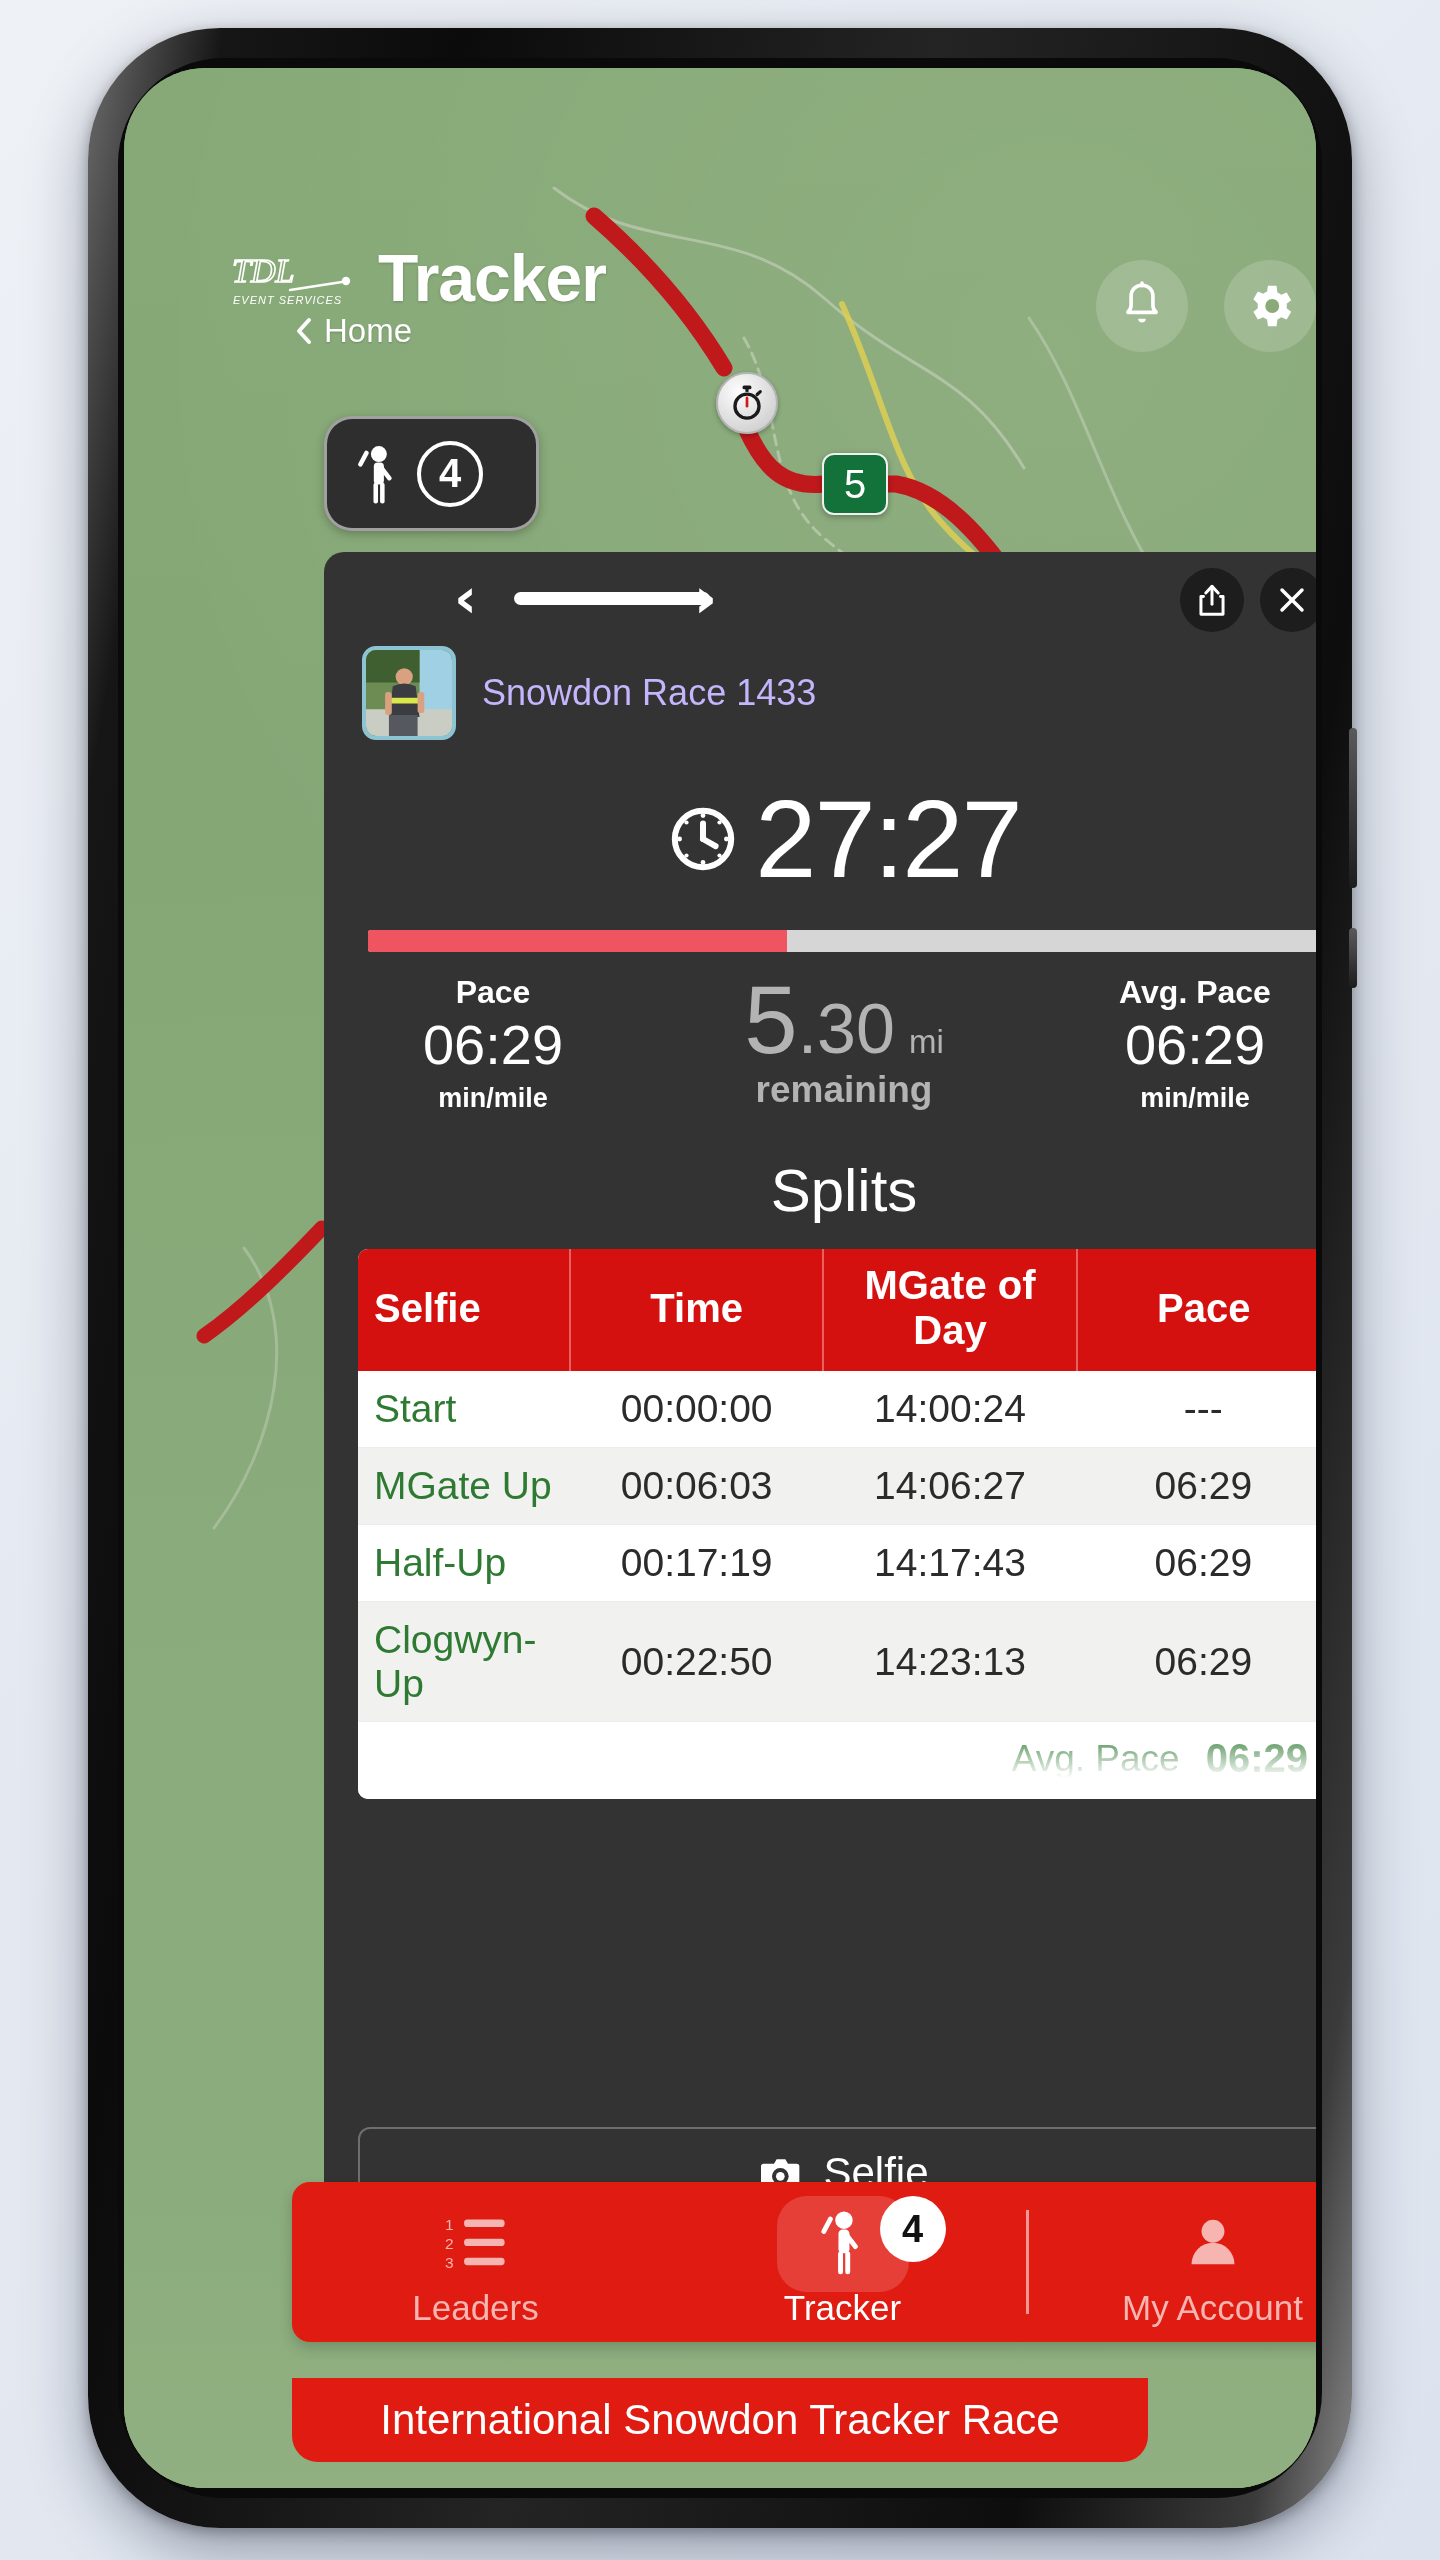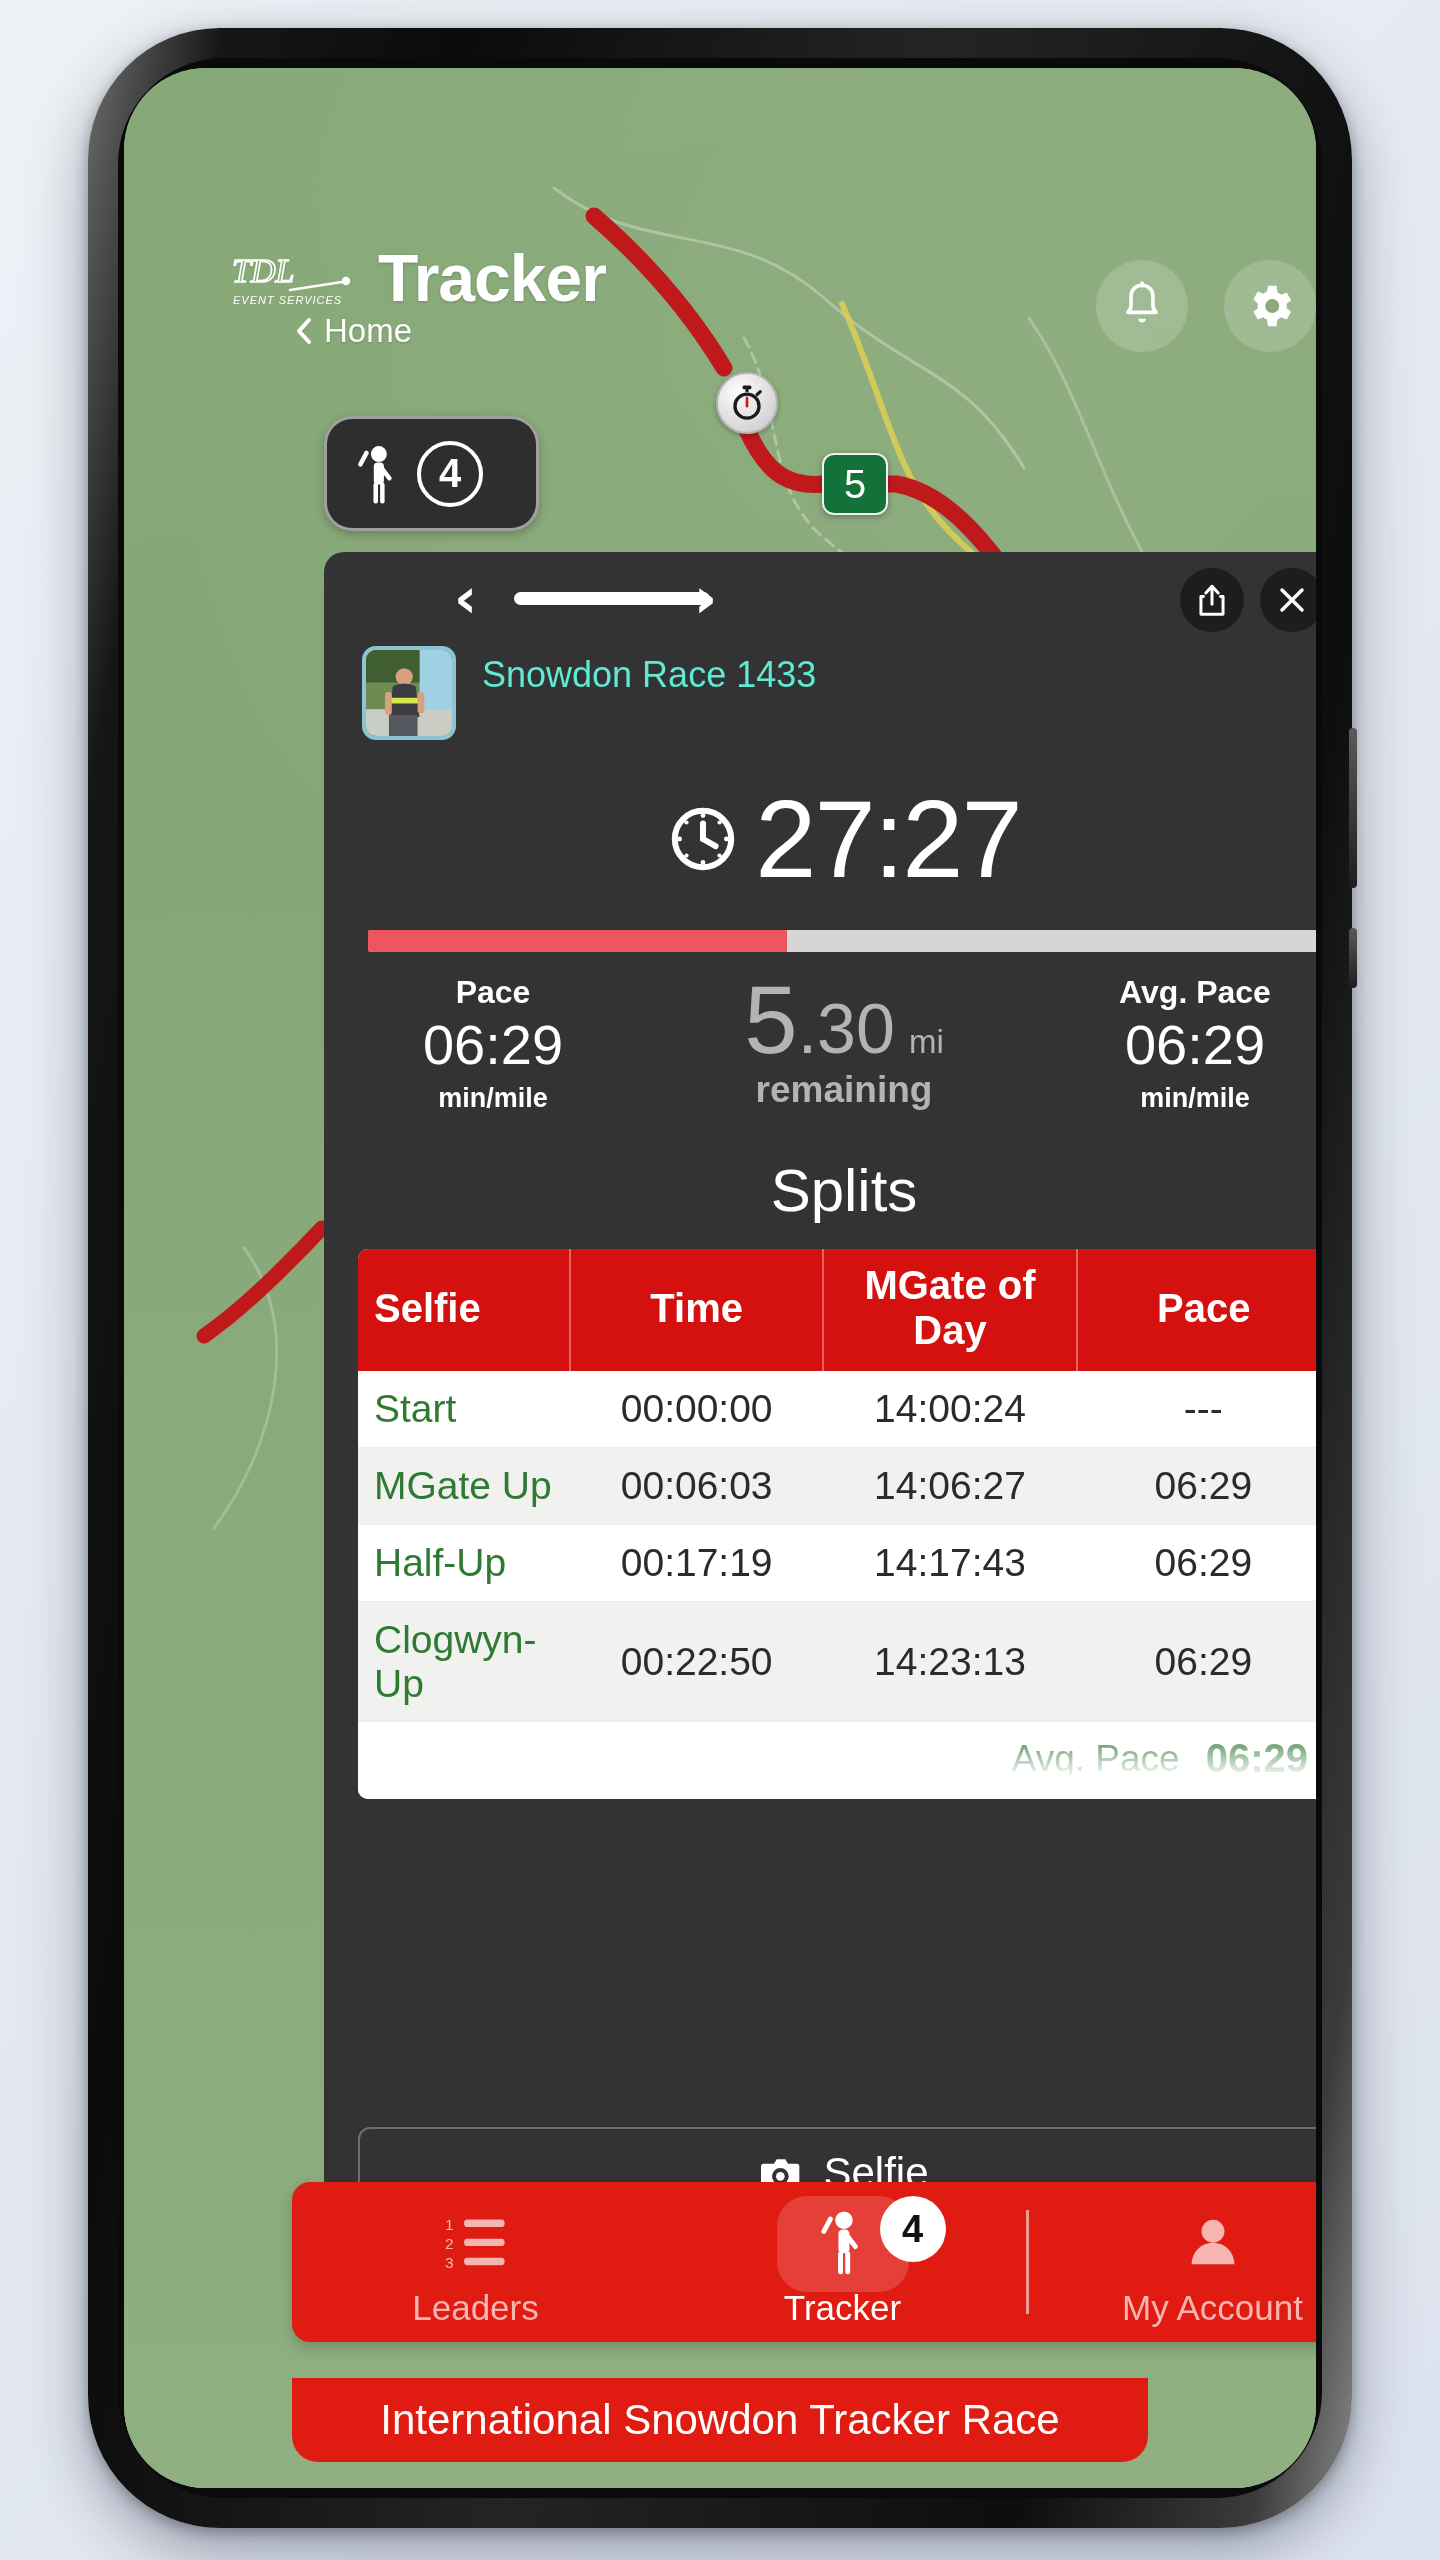--- a/index.html
+++ b/index.html
@@ -145,21 +145,21 @@
 
   .runner-row { display: flex; align-items: flex-start; padding: 4px 0 0 38px; gap: 26px; }
   .runner-photo {
     width: 94px; height: 94px; border-radius: 14px;
     border: 4px solid #8cc4d4; overflow: hidden; flex: none;
     position: relative; background: #6f8a5a;
   }
   .photo-art { position: absolute; inset: 0; }
   .runner-meta { padding-top: 2px; }
   .runner-name { font-size: 54px; color: #fff; line-height: 1.06; }
-  .runner-sub { font-size: 36px; color: #5eead4; margin-top: 6px; }
+  .runner-sub { font-size: 36px; color: #c4b5fd; margin-top: 24px; }
 
   .timer-row {
     display: flex; align-items: center; justify-content: center;
     gap: 16px; margin-top: 44px;
   }
   .timer-value { font-size: 110px; color: #fff; line-height: 1; letter-spacing: -2px; }
 
   .progress-wrap { margin: 36px 44px 0 44px; }
   .progress-track { height: 22px; border-radius: 3px; background: #d6d6d6; overflow: hidden; }
   .progress-fill { height: 100%; background: #ee5561; }

